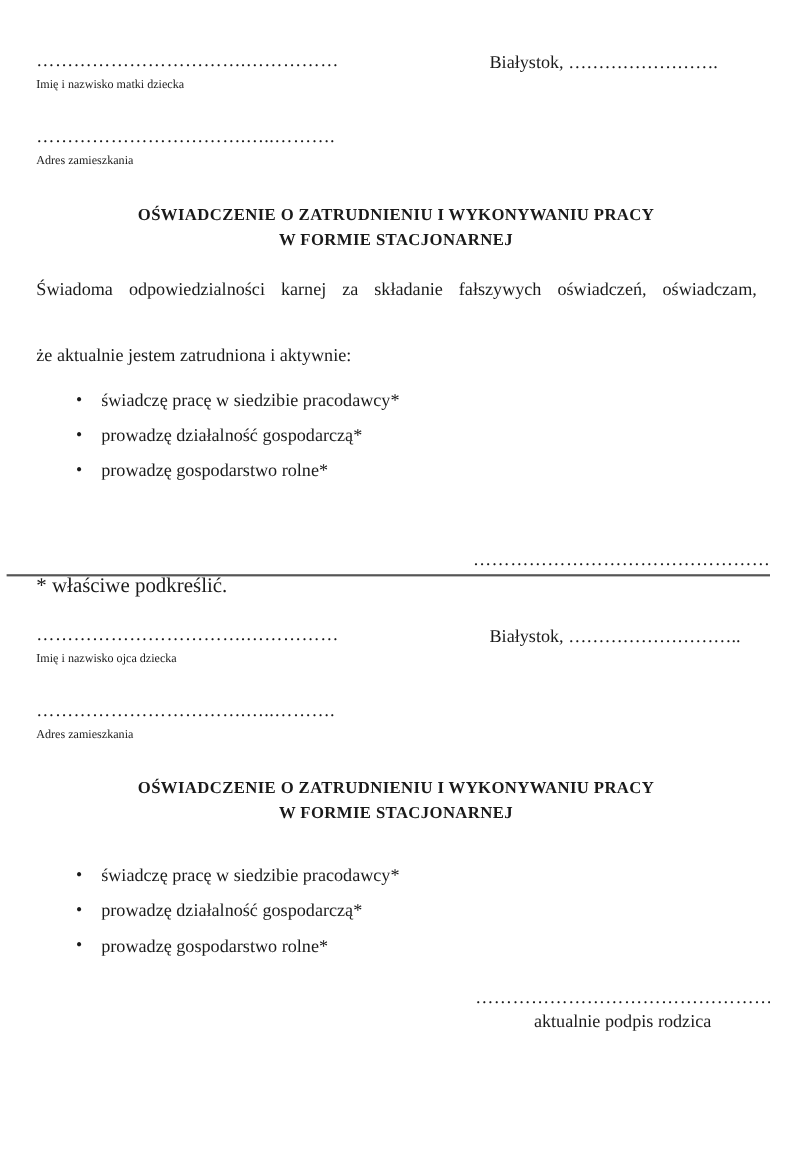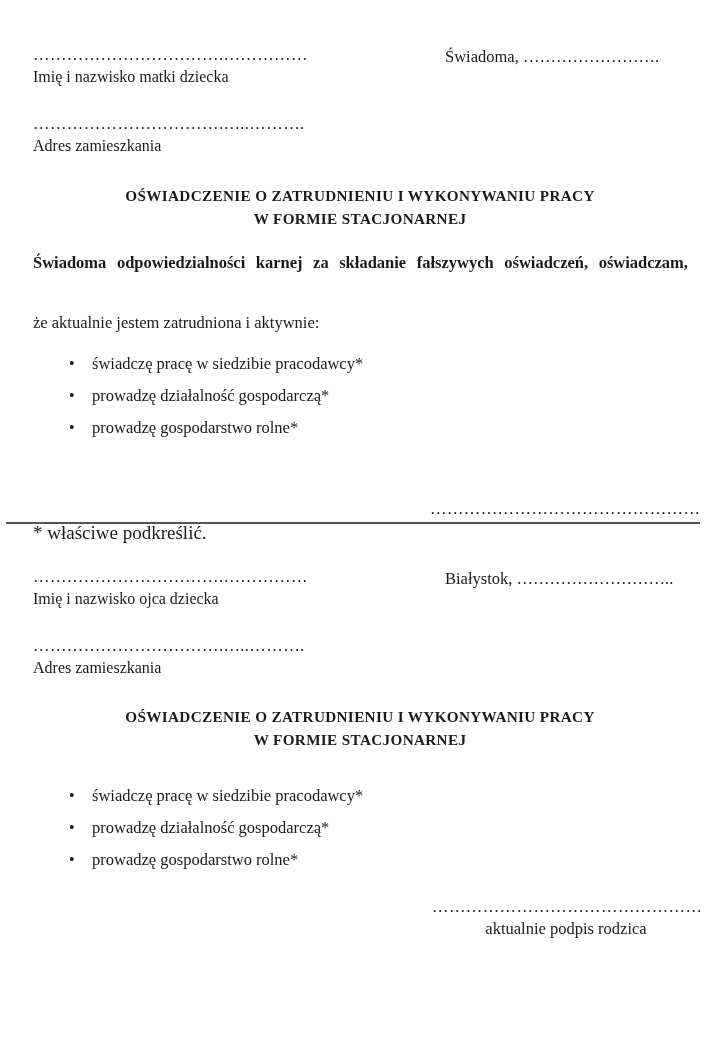--- a/index.html
+++ b/index.html
@@ -51,21 +51,21 @@
   .dotline {
     font-size: 16.5px;
     line-height: 17px;
     letter-spacing: 0.4px;
     white-space: nowrap;
     color: #1a1a1a;
     height: 17px;
     overflow: hidden;
   }
   .caption {
-    font-size: 16px;
+    font-size: 11px;
     line-height: 22px;
     margin-top: 3px;
     white-space: nowrap;
   }
 
   .spacer-lg { height: 27px; }
   .spacer-md { height: 18px; }
   .spacer-sm { height: 10px; }
 
   
@@ -79,21 +79,21 @@
   }
   .title .ln2 { display: block; }
 
   
   .para {
     text-align: justify;
     font-size: 16.5px;
     line-height: 30px;
     padding: 0 32px 0 33px;
   }
-  .para .l1 { display: block; text-align: justify; font-weight: bold; }
+  .para .l1 { display: block; text-align: justify; }
   .para .l1::after {
     content: "";
     display: inline-block;
     width: 100%;
     height: 0;
   }
   .para .l2 { display: block; }
 
   
   ul.bullets {
@@ -152,21 +152,21 @@
 
 <div class="page">
 
   <div class="section" style="padding-top:46px;">
 
     <div class="hdr-row">
       <div class="hdr-left">
         <div class="dotline">…………………………….……………</div>
         <div class="caption">Imię i nazwisko matki dziecka</div>
       </div>
-      <div class="hdr-right">Świadoma, …………………….</div>
+      <div class="hdr-right">Białystok, …………………….</div>
     </div>
 
     <div class="spacer-lg"></div>
 
     <div class="hdr-row">
       <div class="hdr-left">
         <div class="dotline">…………………………….…..……….</div>
         <div class="caption">Adres zamieszkania</div>
       </div>
     </div>

